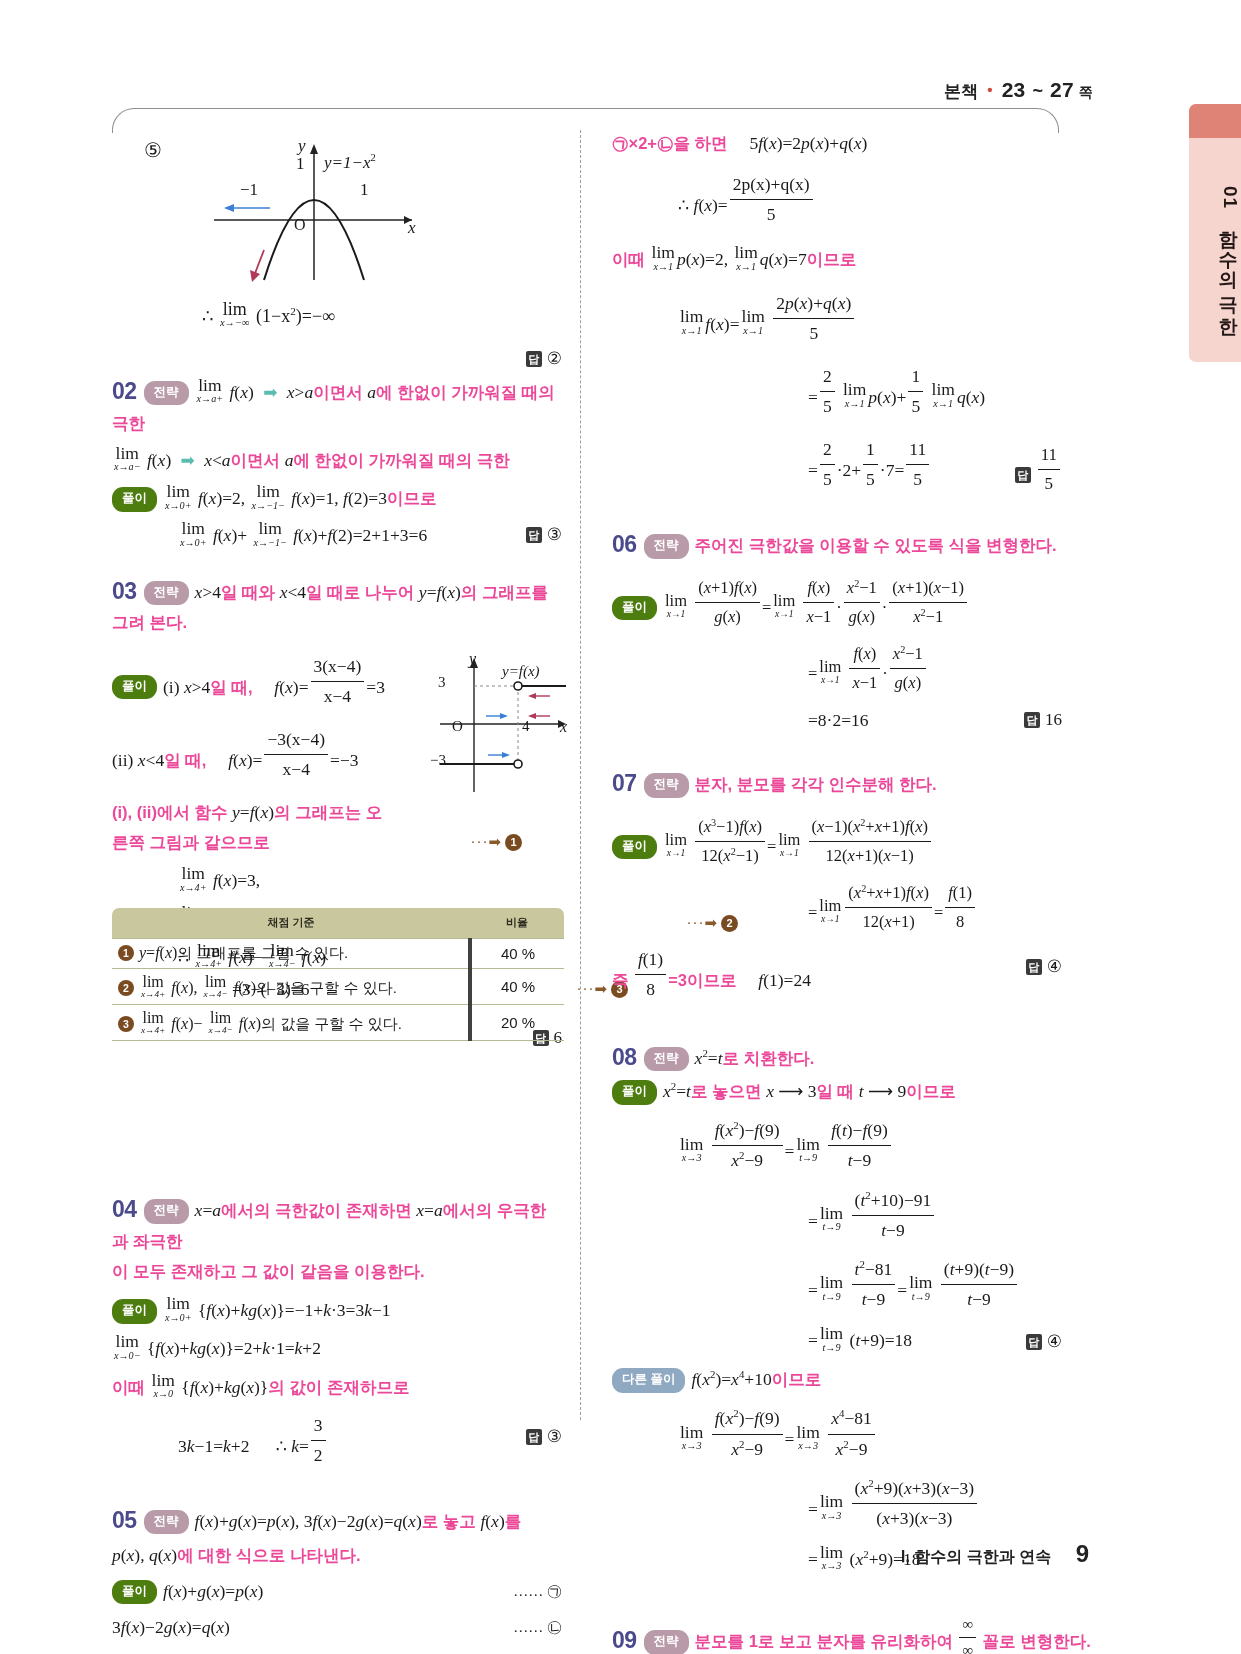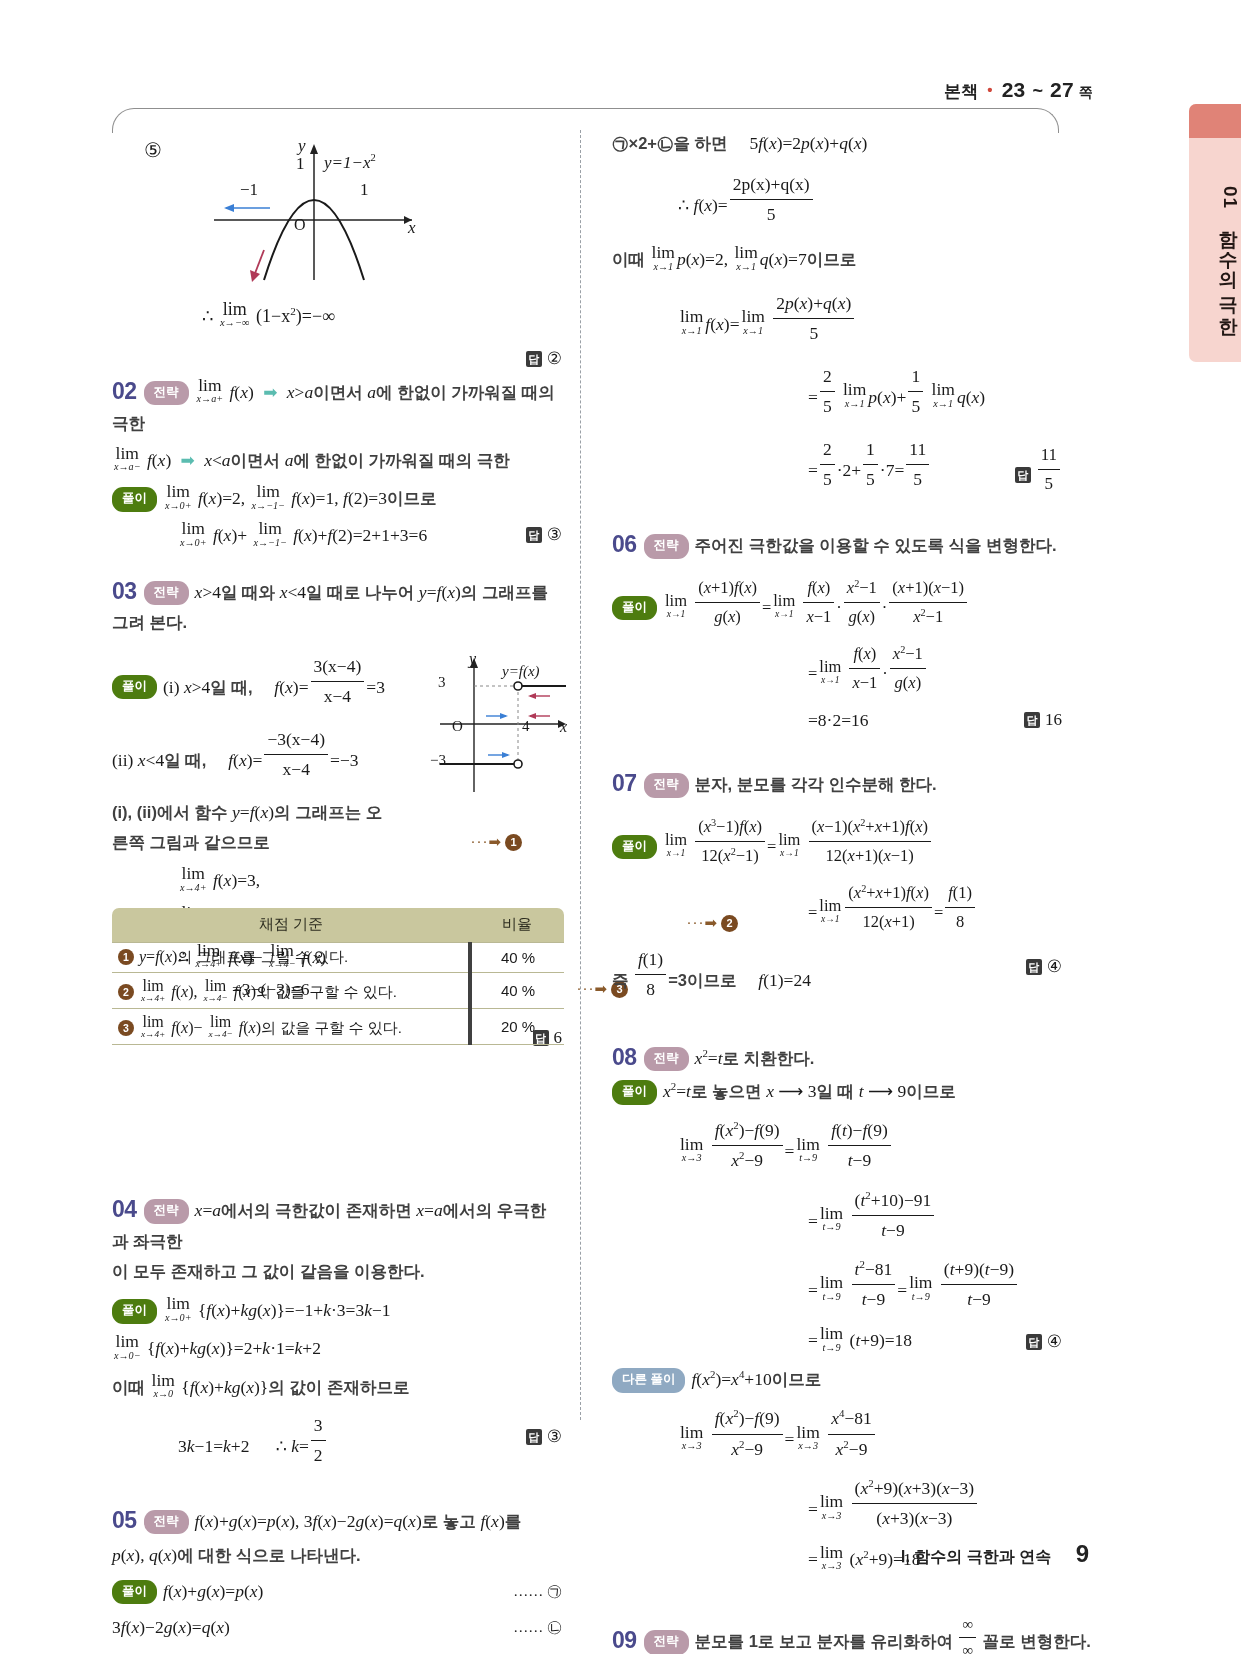--- a/index.html
+++ b/index.html
@@ -62,21 +62,21 @@
   .col-l{left:112px;}
   .col-r{left:612px;}
   .divider{
     position:absolute;left:580px;top:130px;width:0;height:1290px;
     border-left:1.4px dashed #9aa0a6;
   }
 
   
   .line{font-size:17.5px;line-height:1.55;margin:0 0 3px 0;white-space:nowrap;}
   .line.wrap{white-space:normal;}
-  .kr{font-family:"Liberation Sans",sans-serif;font-size:16.5px;font-weight:bold;color:#404040;}
+  .kr{font-family:"Liberation Sans",sans-serif;font-size:16.5px;font-weight:bold;color:#ec4899;}
   .mi{font-style:italic;font-family:"Liberation Serif",serif;}
   .ind1{padding-left:34px;}
   .ind2{padding-left:66px;}
   .ind3{padding-left:120px;}
   .ind4{padding-left:196px;}
 
   
   .pnum{
     font-family:"Liberation Sans",sans-serif;
     font-size:23px;font-weight:bold;color:#4a4a8c;
@@ -135,21 +135,21 @@
   .lim .sub{display:block;font-size:0.58em;line-height:1.1;font-style:italic;margin-top:-1px;}
   sup.en{font-size:0.62em;vertical-align:0.62em;font-style:normal;}
 
   
   .rtable{
     position:absolute;left:112px;top:908px;width:452px;
     border-collapse:collapse;
     font-family:"Liberation Sans",sans-serif;
   }
   .rtable th{
-    background:#c9c79e;color:#2b2b1e;font-size:15px;font-weight:normal;
+    background:#c9c79e;color:#2b2b1e;font-size:11px;font-weight:bold;
     padding:7px 0 8px;border:none;
   }
   .rtable th.th1{border-top-left-radius:7px;}
   .rtable th.th2{border-top-right-radius:7px;width:80px;}
   .rtable td{
     border-bottom:1px solid #b9b894;
     padding:5px 6px;font-size:15px;color:#1a1a1a;
     font-family:"Liberation Sans",sans-serif;
   }
   .rtable td.crit{text-align:left;}

